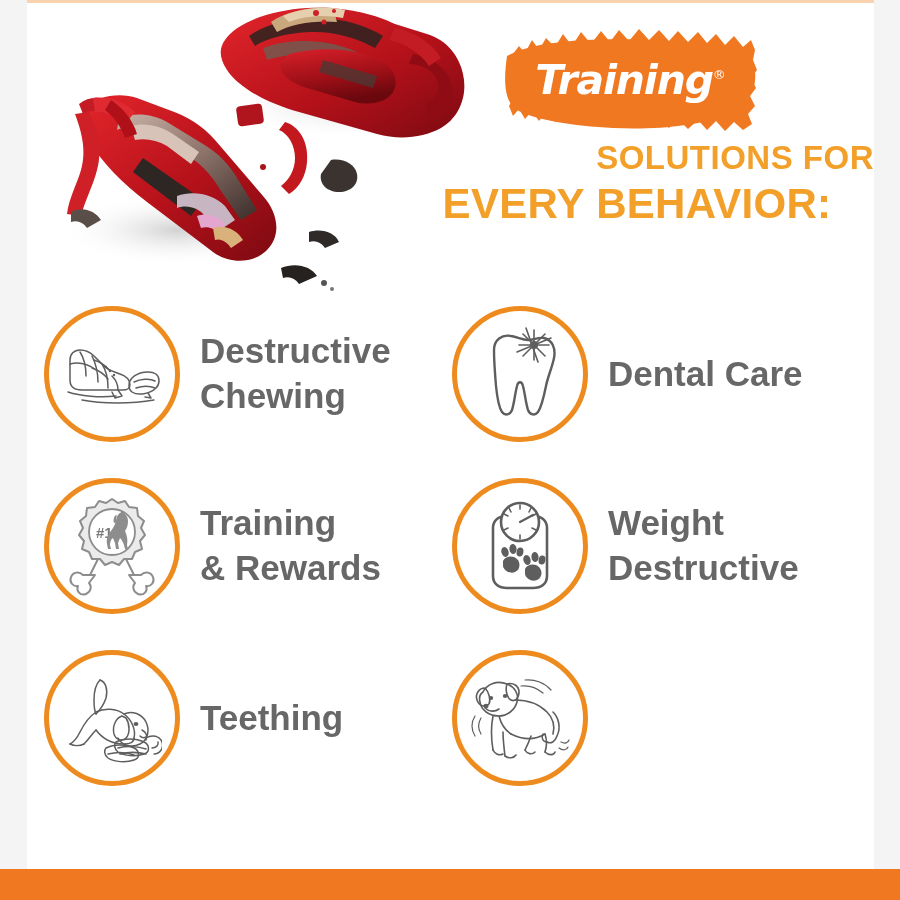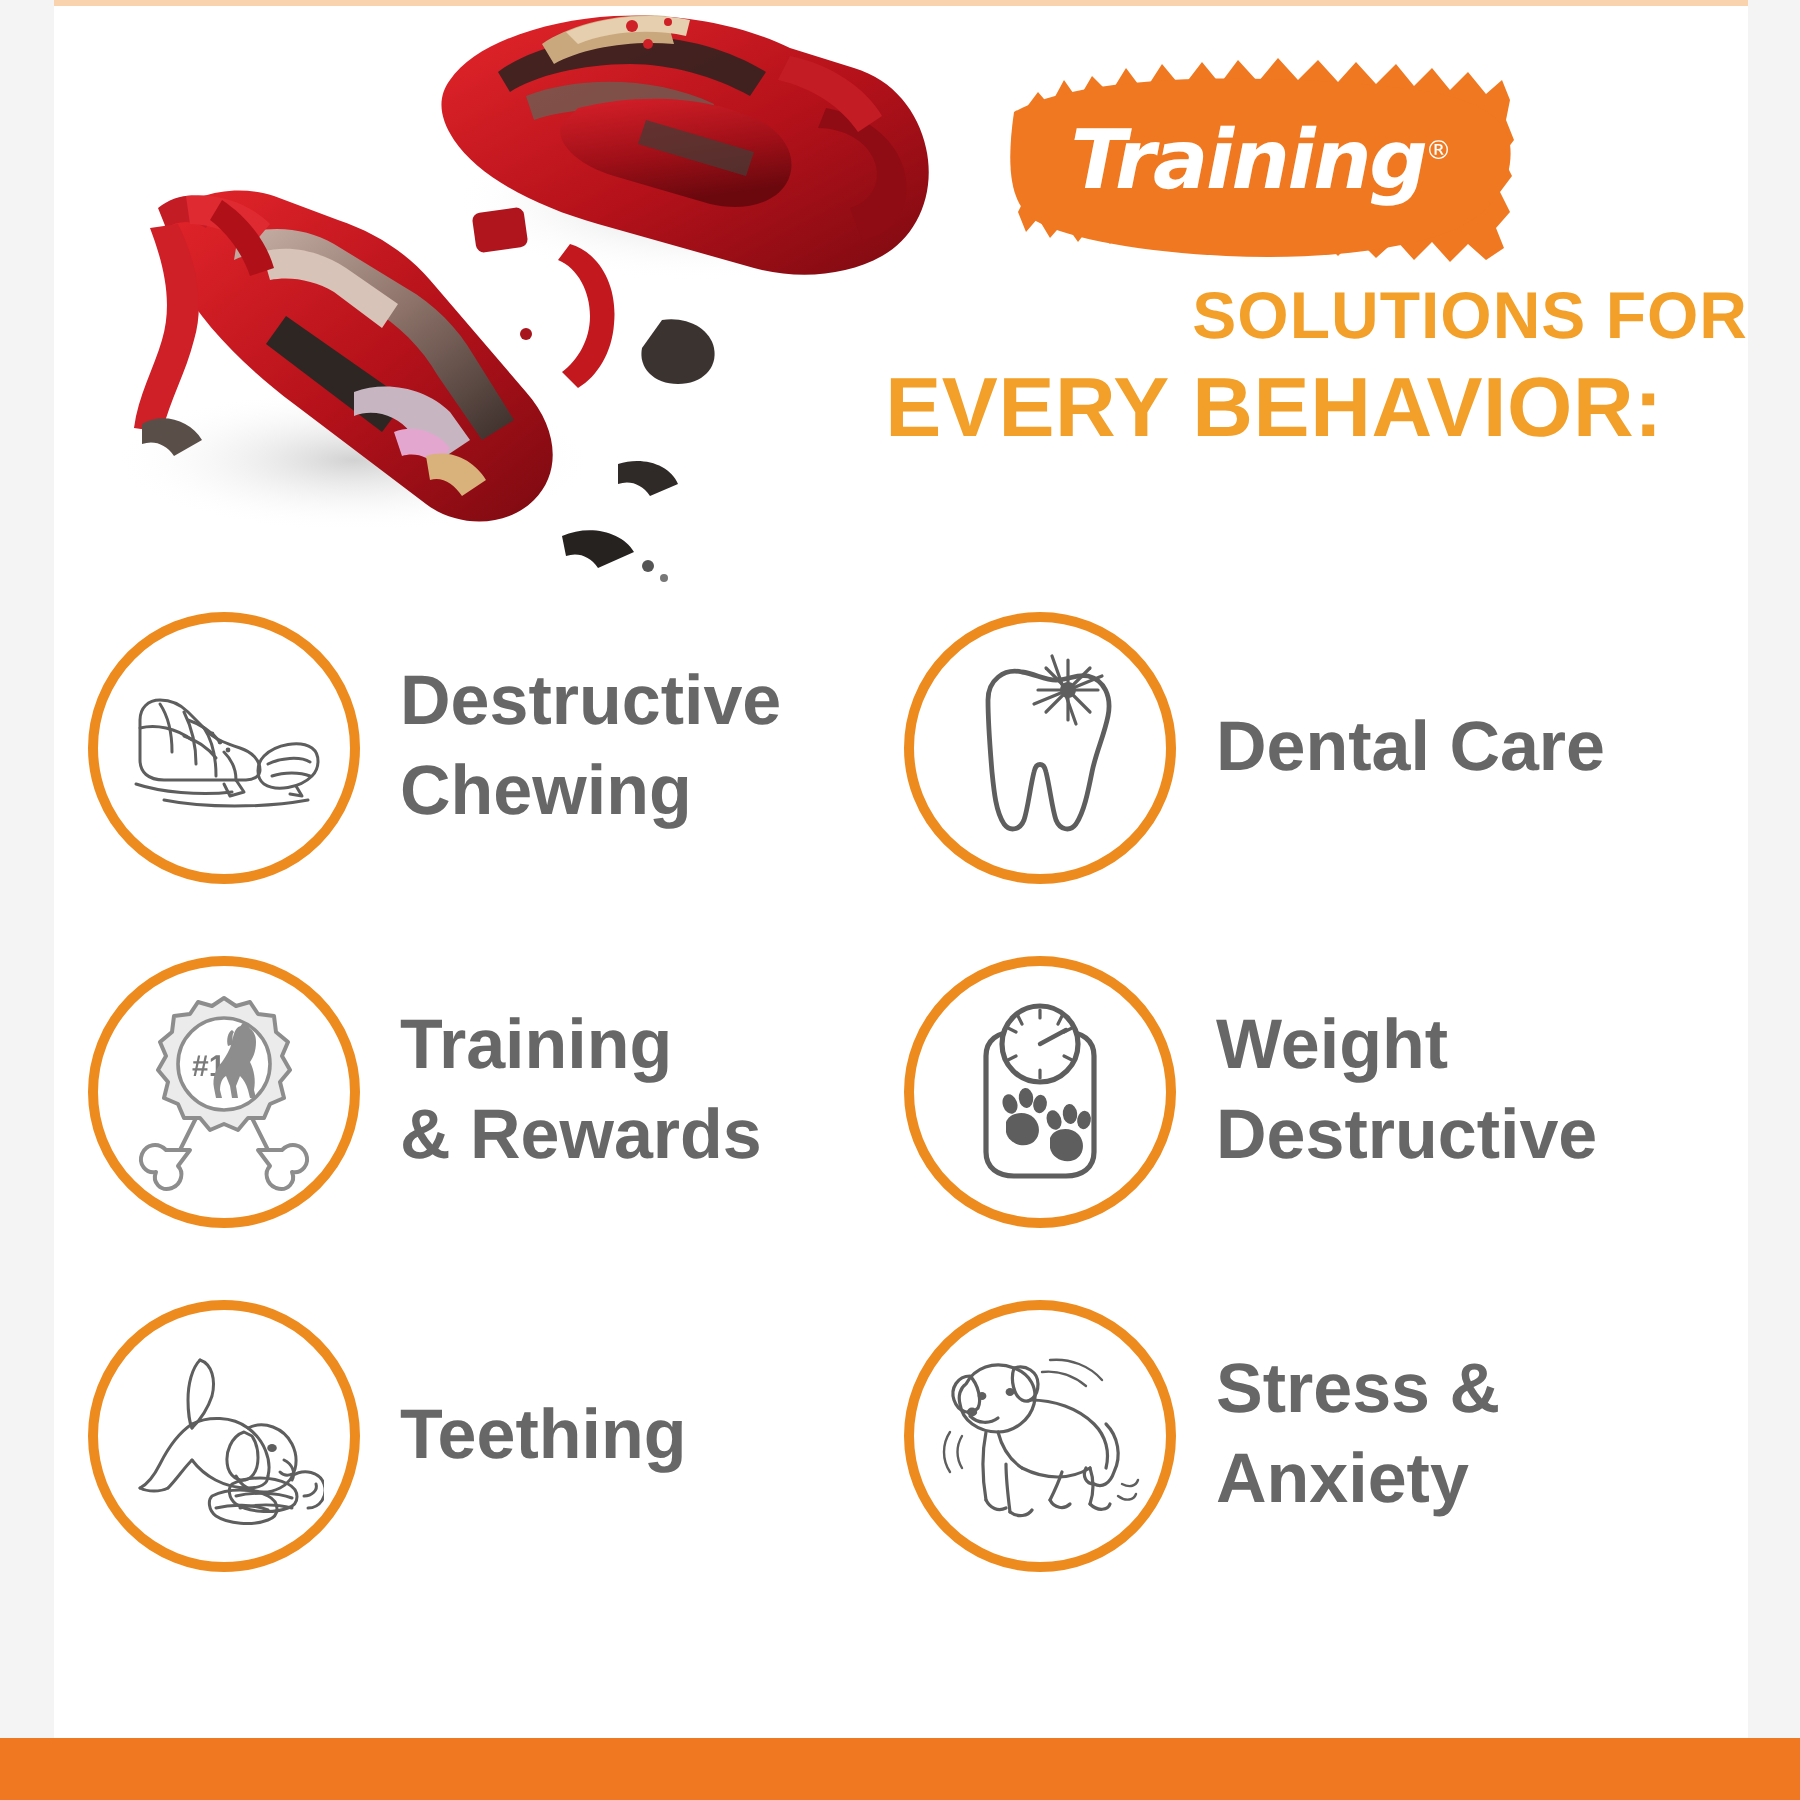--- a/index.html
+++ b/index.html
@@ -455,21 +455,19 @@
             <path d="M52 14 C60 13 68 16 74 21"></path>
             <path d="M56 8 C66 7 76 11 82 18"></path>
             <path d="M6 44 C2 50 2 58 6 64"></path>
             <path d="M12 46 C9 51 9 57 12 62"></path>
             <path d="M92 70 C96 72 99 71 100 68"></path>
             <path d="M90 76 C94 79 98 78 99 75"></path>
           </g>
         </svg>
         </span>
       </div>
-      <div class="benefit-label">Stress &amp;
-Anxiety</div>
     </div>
 
   </div>
 
   <div class="bottom-band"></div>
 
 </div>
 
 </body></html>

